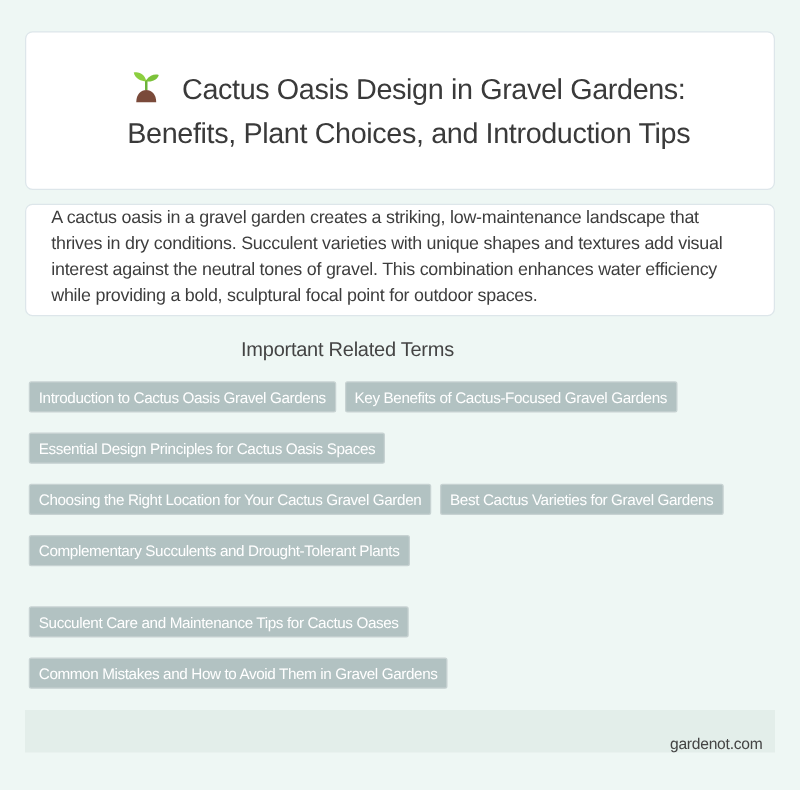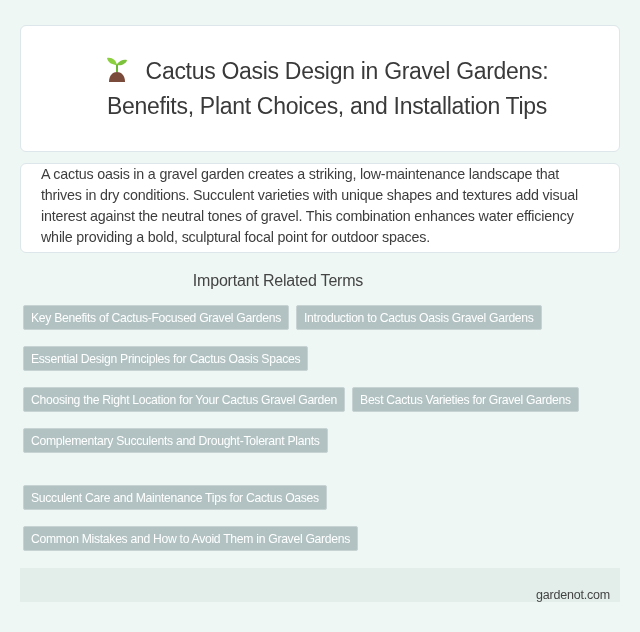--- a/index.html
+++ b/index.html
@@ -85,33 +85,33 @@
 <body>
 
 <div class="card header-card">
   <h1 class="page-title">
     <svg class="sprout" viewBox="0 0 22 26">
       <path d="M11 16 C11 12 11 10 11 8" stroke="#6cb33a" stroke-width="2" fill="none"></path>
       <path d="M11 9 C7 9 2 7 1 2 C6 1 10 4 11 9 Z" fill="#8ccf3f"></path>
       <path d="M11 8 C14 4 18 3 21 4 C20 8 15 10 11 9 Z" fill="#7cc23a"></path>
       <path d="M3 26 C3 19 7 16 11 16 C15 16 19 19 19 26 Z" fill="#7a4a3a"></path>
     </svg><span>Cactus Oasis Design in Gravel Gardens:</span><br>
-    <span>Benefits, Plant Choices, and Installation Tips</span>
+    <span>Benefits, Plant Choices, and Introduction Tips</span>
   </h1>
 </div>
 
 <div class="card desc-card">
   <p class="desc">A cactus oasis in a gravel garden creates a striking, low-maintenance landscape that thrives in dry conditions. Succulent varieties with unique shapes and textures add visual interest against the neutral tones of gravel. This combination enhances water efficiency while providing a bold, sculptural focal point for outdoor spaces.</p>
 </div>
 
 <div class="terms-heading">Important Related Terms</div>
 
 <div class="tags">
+  <a class="tag">Introduction to Cactus Oasis Gravel Gardens</a>
   <a class="tag">Key Benefits of Cactus-Focused Gravel Gardens</a>
-  <a class="tag">Introduction to Cactus Oasis Gravel Gardens</a>
   <span class="break"></span>
   <a class="tag">Essential Design Principles for Cactus Oasis Spaces</a>
   <span class="break"></span>
   <a class="tag">Choosing the Right Location for Your Cactus Gravel Garden</a>
   <a class="tag">Best Cactus Varieties for Gravel Gardens</a>
   <span class="break"></span>
   <a class="tag">Complementary Succulents and Drought-Tolerant Plants</a>
   <span class="break"></span>
   <span class="break"></span>
   <span class="break"></span>

